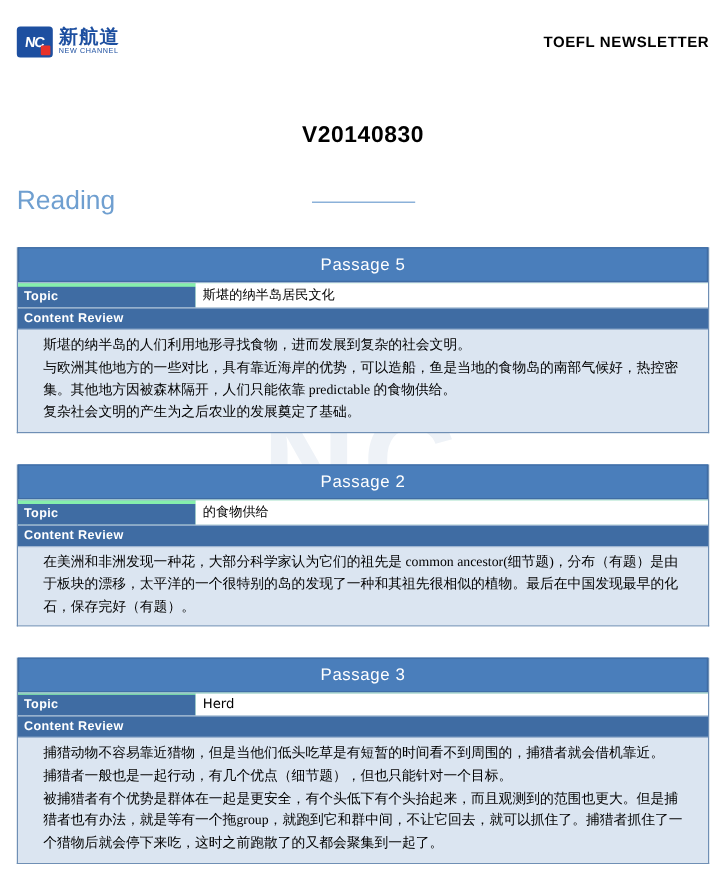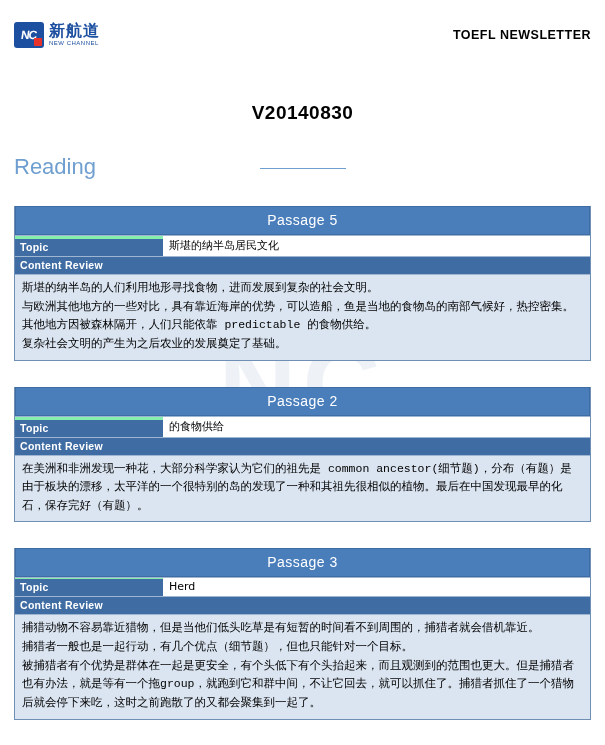--- a/index.html
+++ b/index.html
@@ -188,22 +188,22 @@
     font-size: 11px;
     padding: 2px 6px 3px;
     box-sizing: border-box;
     font-family: "DejaVu Sans", sans-serif;
     color: #000;
   }
   .content-body {
     background: #dbe5f1;
     font-size: 11.5px;
     line-height: 1.62;
-    padding: 4px 7px 6px;
-    font-family: Liberation Mono, monospace;
+    padding: 4px 21px 6px;
+    font-family: Liberation Serif, serif;
     color: #000;
     border-top: 1px solid #9fb6d2;
   }
   .content-body p { margin: 0; }
 </style>
 </head>
 <body>
 
 <div class="watermark">NC</div>
 <div class="watermark-sub">新航道</div>

